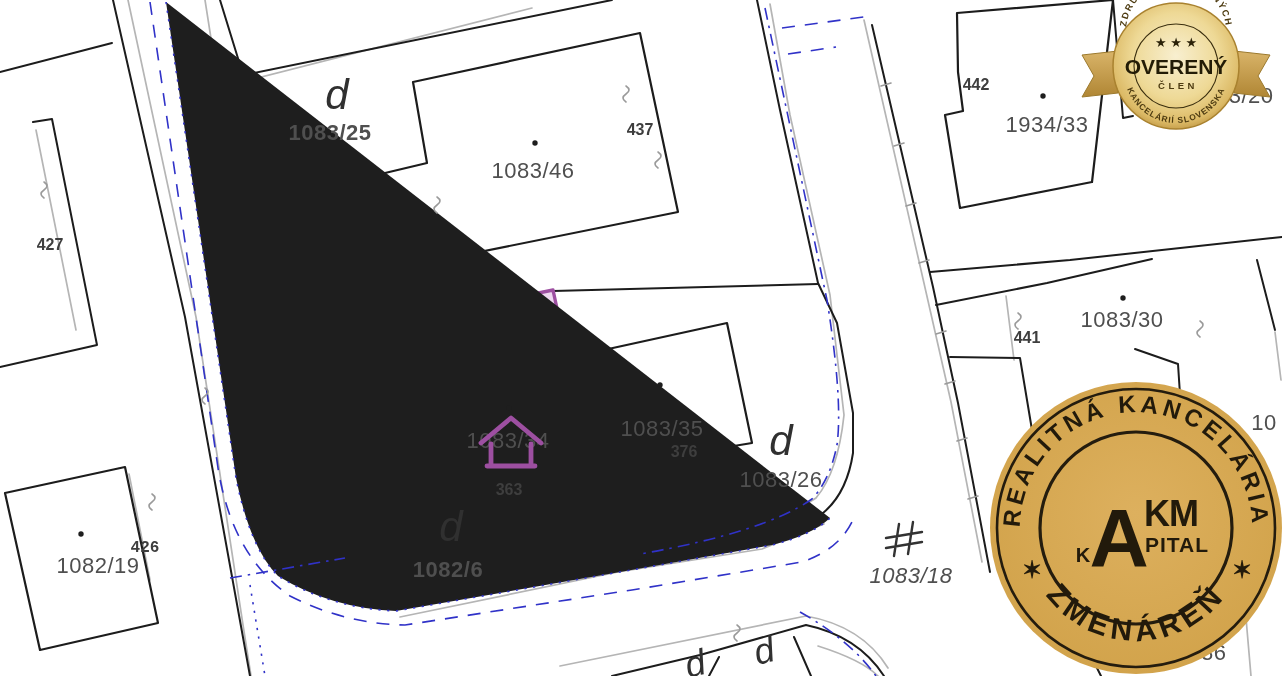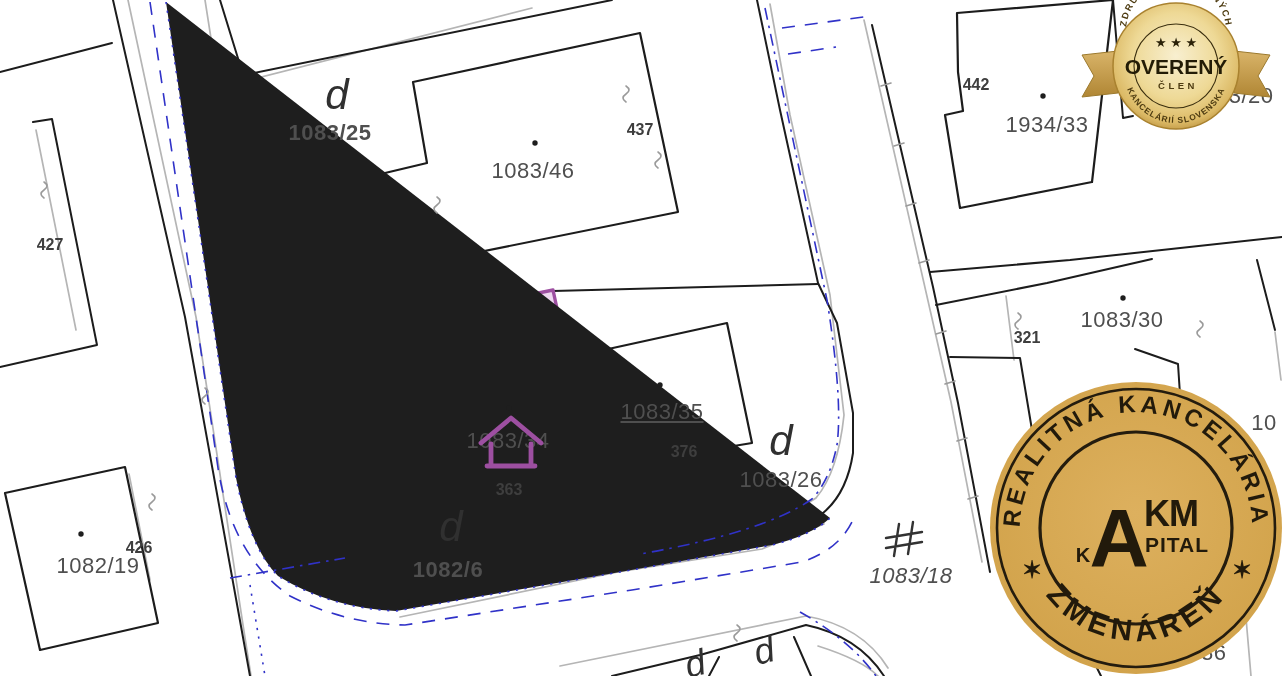--- a/index.html
+++ b/index.html
@@ -113,32 +113,32 @@
 
   <div id="labels">
       <span class="map-label letter" style="left: 337px; top: 95px;">d</span>
       <span class="map-label parcel" style="left: 330px; top: 133px; font-weight: bold;">1083/25</span>
       <span class="map-label parcel" style="left: 533px; top: 171px;">1083/46</span>
       <span class="map-label parcel-bold" style="left: 640px; top: 130px;">437</span>
       <span class="map-label parcel-bold" style="left: 50px; top: 245px;">427</span>
       <span class="map-label parcel-bold" style="left: 976px; top: 85px;">442</span>
       <span class="map-label parcel" style="left: 1047px; top: 125px;">1934/33</span>
       <span class="map-label parcel" style="left: 1232px; top: 96px;">1083/20</span>
-      <span class="map-label parcel-bold" style="left: 1027px; top: 338px;">321</span>
+      <span class="map-label parcel-bold" style="left: 1027px; top: 338px;">441</span>
       <span class="map-label parcel" style="left: 1122px; top: 320px;">1083/30</span>
-      <span class="map-label parcel" style="left: 662px; top: 412px; text-decoration: underline;">1083/35</span>
+      <span class="map-label parcel" style="left: 662px; top: 429px;">1083/35</span>
       <span class="map-label parcel-bold" style="left: 684px; top: 452px;">376</span>
       <span class="map-label letter" style="left: 781px; top: 441px;">d</span>
       <span class="map-label parcel" style="left: 781px; top: 480px;">1083/26</span>
       <span class="map-label parcel" style="left: 508px; top: 441px;">1083/34</span>
       <span class="map-label parcel-bold" style="left: 509px; top: 490px;">363</span>
       <span class="map-label letter" style="left: 451px; top: 527px;">d</span>
       <span class="map-label parcel" style="left: 448px; top: 570px; font-weight: bold;">1082/6</span>
       <span class="map-label parcel" style="left: 98px; top: 566px;">1082/19</span>
-      <span class="map-label parcel-bold" style="left: 139px; top: 548px;">426</span>
+      <span class="map-label parcel-bold" style="left: 145px; top: 548px; font-family: Liberation Mono, monospace;">426</span>
       <span class="map-label parcel" style="left: 911px; top: 576px; font-style: italic;">1083/18</span>
       <span class="map-label parcel" style="left: 1185px; top: 653px;">1083/36</span>
       <span class="map-label parcel" style="left: 1264px; top: 423px;">10</span>
       <span class="map-label letter-small" style="left: 695px; top: 664px;">d</span>
       <span class="map-label letter-small" style="left: 764px; top: 651px;">d</span>
     </div>
 
   <svg style="left:470px;top:403px" width="80" height="70" viewBox="470 403 80 70">
     <path class="house" d="M491,466 L491,444 M481,443 L511,418 L541,443 M531,444 L531,466 M487,466 L535,466"></path>
   </svg>

